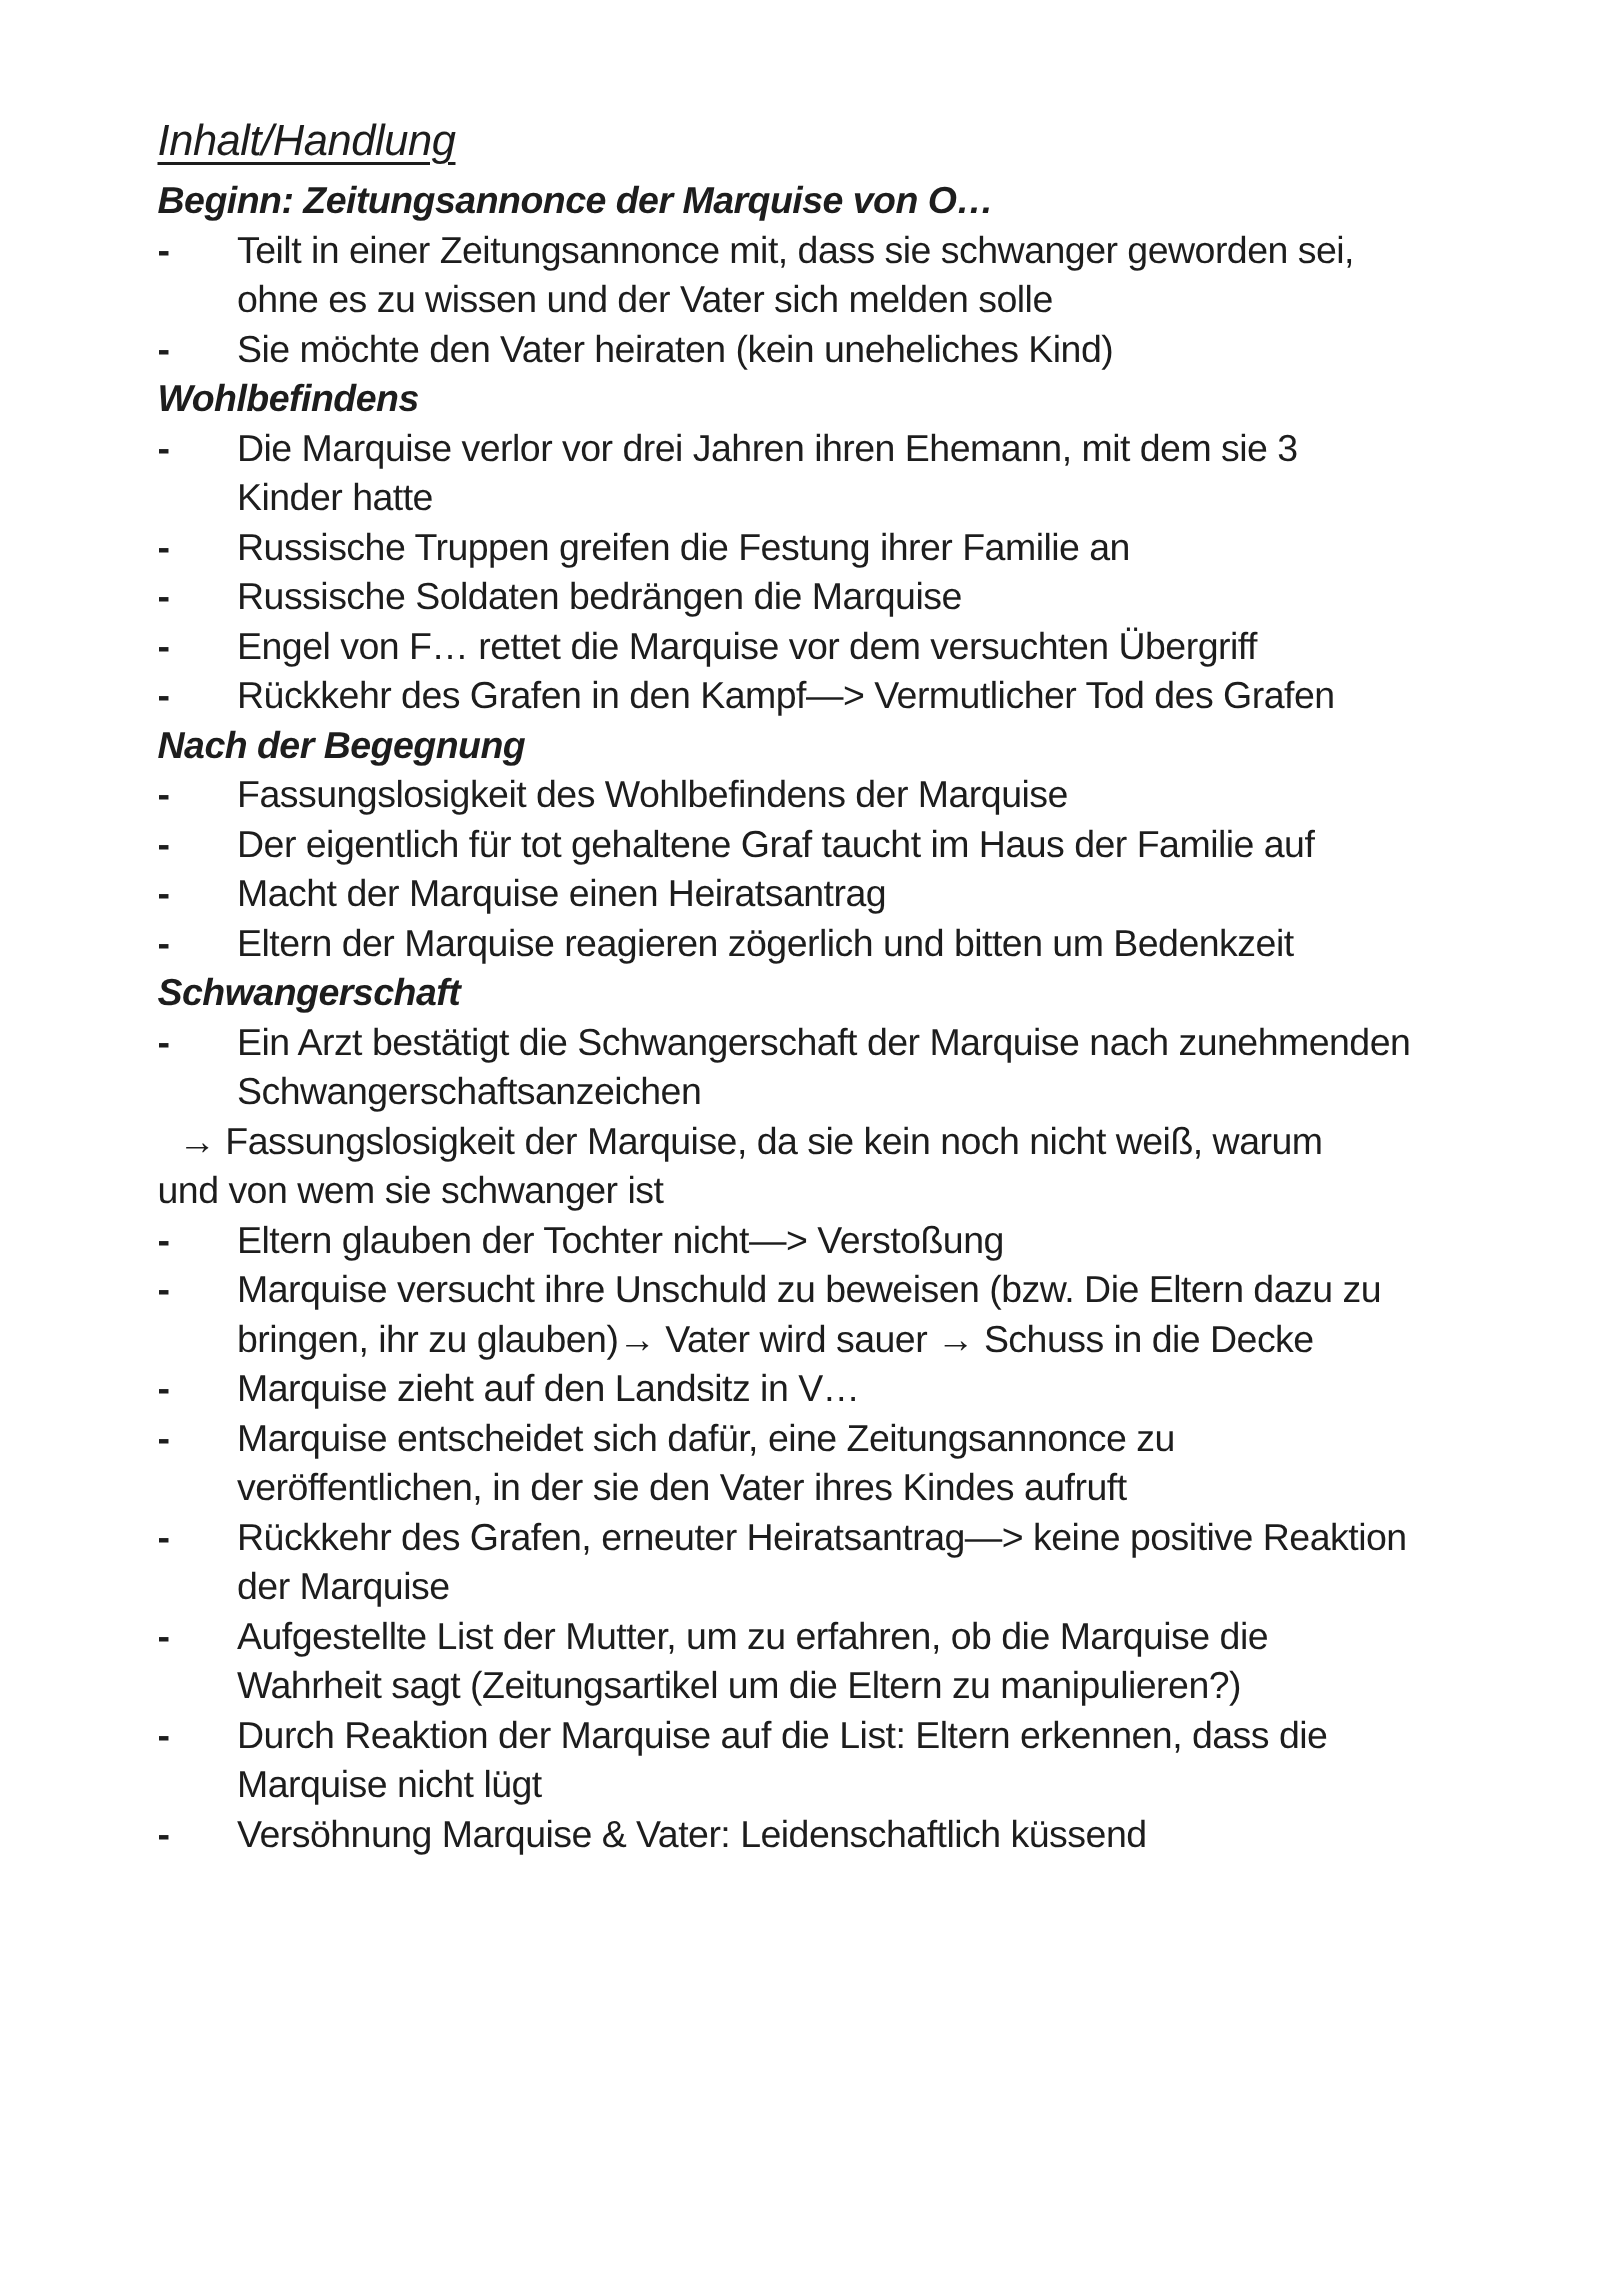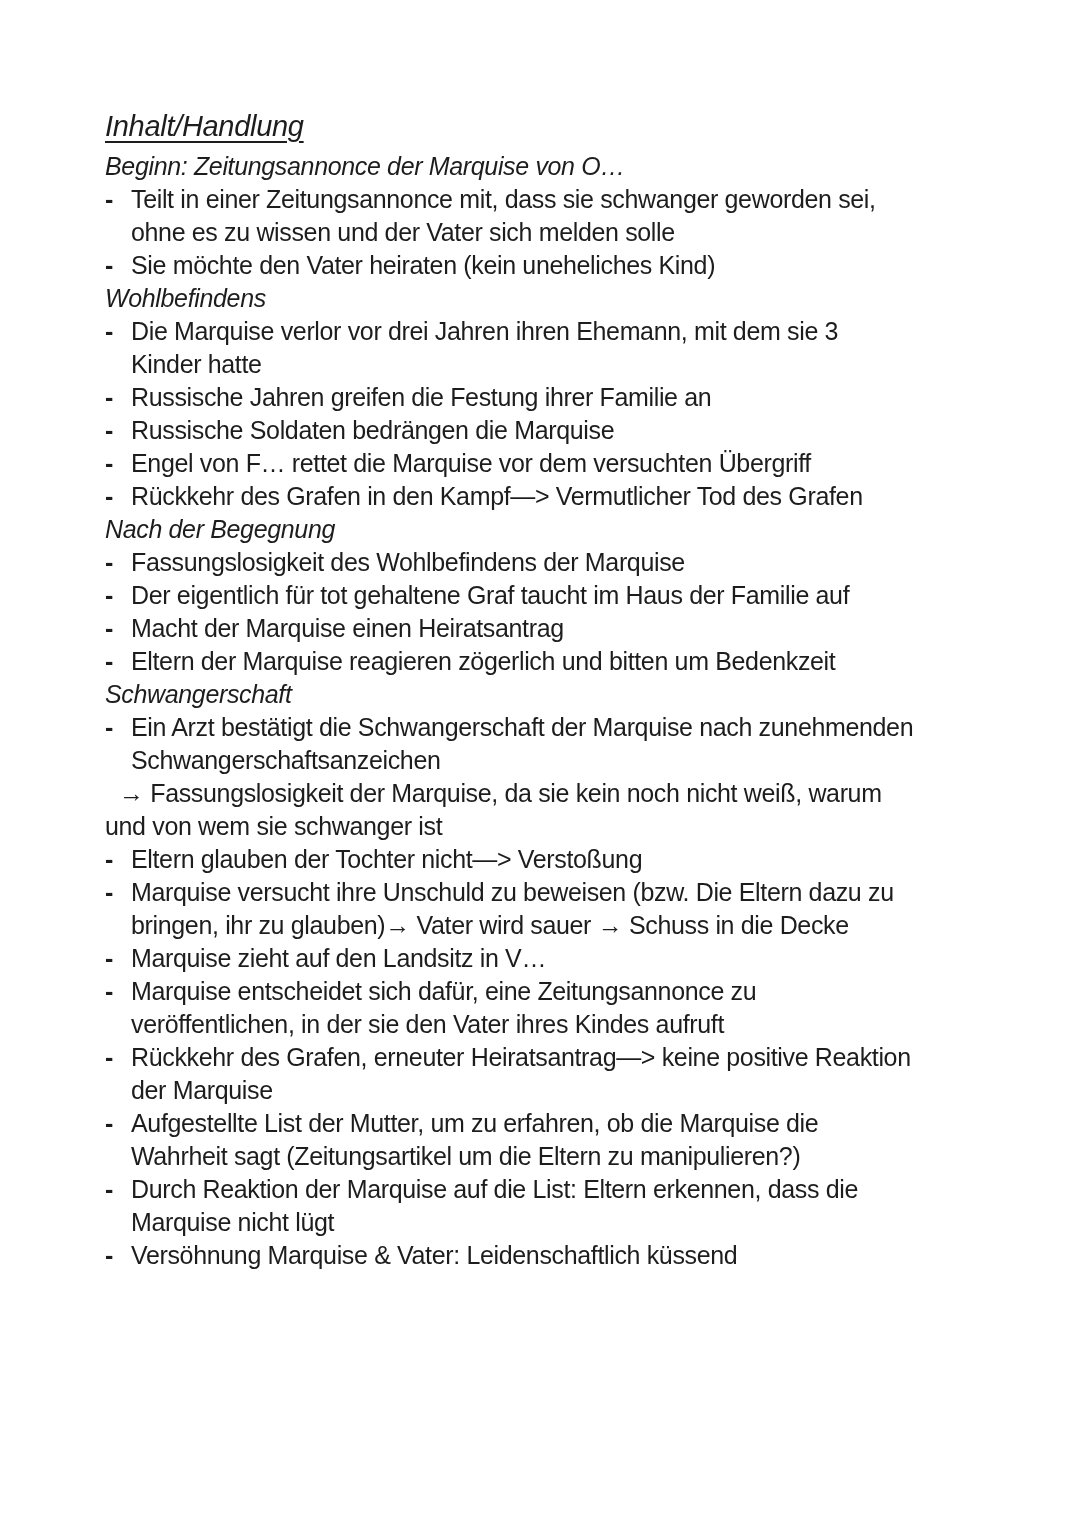--- a/index.html
+++ b/index.html
@@ -8,73 +8,74 @@
     background: #ffffff;
   }
   body {
     width: 1080px;
     height: 1527px;
     font-family: "Liberation Sans", sans-serif;
     color: #1d1d1d;
     overflow: hidden;
   }
   .doc {
-    padding: 108px 55px 0 105px;
+    padding: 76px 55px 0 105px;
   }
   .doc-title {
     font-size: 29px;
     line-height: 36px;
     font-style: italic;
     text-decoration: underline;
     text-underline-offset: 5px;
     text-decoration-thickness: 1.5px;
     letter-spacing: -0.3px;
     margin-bottom: 6px;
   }
   .block {
     font-size: 25px;
     line-height: 33px;
     letter-spacing: -0.35px;
     white-space: pre-line;
   }
   .heading {
-    font-weight: normal;
+    font-weight: bold;
     font-style: italic;
   }
   .bullet {
     display: flex;
     align-items: flex-start;
   }
   .bullet .dash {
     flex: 0 0 26px;
     width: 26px;
     font-weight: bold;
   }
   .bullet .txt {
     flex: 1 1 auto;
     min-width: 0;
+    margin-left: 27px;
   }
   .arrow-par {
     text-indent: 14px;
   }
 </style>
 </head>
 <body style="background: rgb(255, 255, 255); color: rgb(29, 29, 29);">
 
 <div class="doc">
   <div class="doc-title">Inhalt/Handlung</div>
   <div>
       <div class="block heading">Beginn: Zeitungsannonce der Marquise von O…</div>
       <div class="block bullet"><span class="dash">-</span><span class="txt">Teilt in einer Zeitungsannonce mit, dass sie schwanger geworden sei,
 ohne es zu wissen und der Vater sich melden solle</span></div>
       <div class="block bullet"><span class="dash">-</span><span class="txt">Sie möchte den Vater heiraten (kein uneheliches Kind)</span></div>
       <div class="block heading">Wohlbefindens</div>
       <div class="block bullet"><span class="dash">-</span><span class="txt">Die Marquise verlor vor drei Jahren ihren Ehemann, mit dem sie 3
 Kinder hatte</span></div>
-      <div class="block bullet"><span class="dash">-</span><span class="txt">Russische Jahren greifen die Festung ihrer Familie an</span></div>
+      <div class="block bullet"><span class="dash">-</span><span class="txt">Russische Truppen greifen die Festung ihrer Familie an</span></div>
       <div class="block bullet"><span class="dash">-</span><span class="txt">Russische Soldaten bedrängen die Marquise</span></div>
       <div class="block bullet"><span class="dash">-</span><span class="txt">Engel von F… rettet die Marquise vor dem versuchten Übergriff</span></div>
       <div class="block bullet"><span class="dash">-</span><span class="txt">Rückkehr des Grafen in den Kampf—&gt; Vermutlicher Tod des Grafen</span></div>
       <div class="block heading">Nach der Begegnung</div>
       <div class="block bullet"><span class="dash">-</span><span class="txt">Fassungslosigkeit des Wohlbefindens der Marquise</span></div>
       <div class="block bullet"><span class="dash">-</span><span class="txt">Der eigentlich für tot gehaltene Graf taucht im Haus der Familie auf</span></div>
       <div class="block bullet"><span class="dash">-</span><span class="txt">Macht der Marquise einen Heiratsantrag</span></div>
       <div class="block bullet"><span class="dash">-</span><span class="txt">Eltern der Marquise reagieren zögerlich und bitten um Bedenkzeit</span></div>
       <div class="block heading">Schwangerschaft</div>
       <div class="block bullet"><span class="dash">-</span><span class="txt">Ein Arzt bestätigt die Schwangerschaft der Marquise nach zunehmenden

